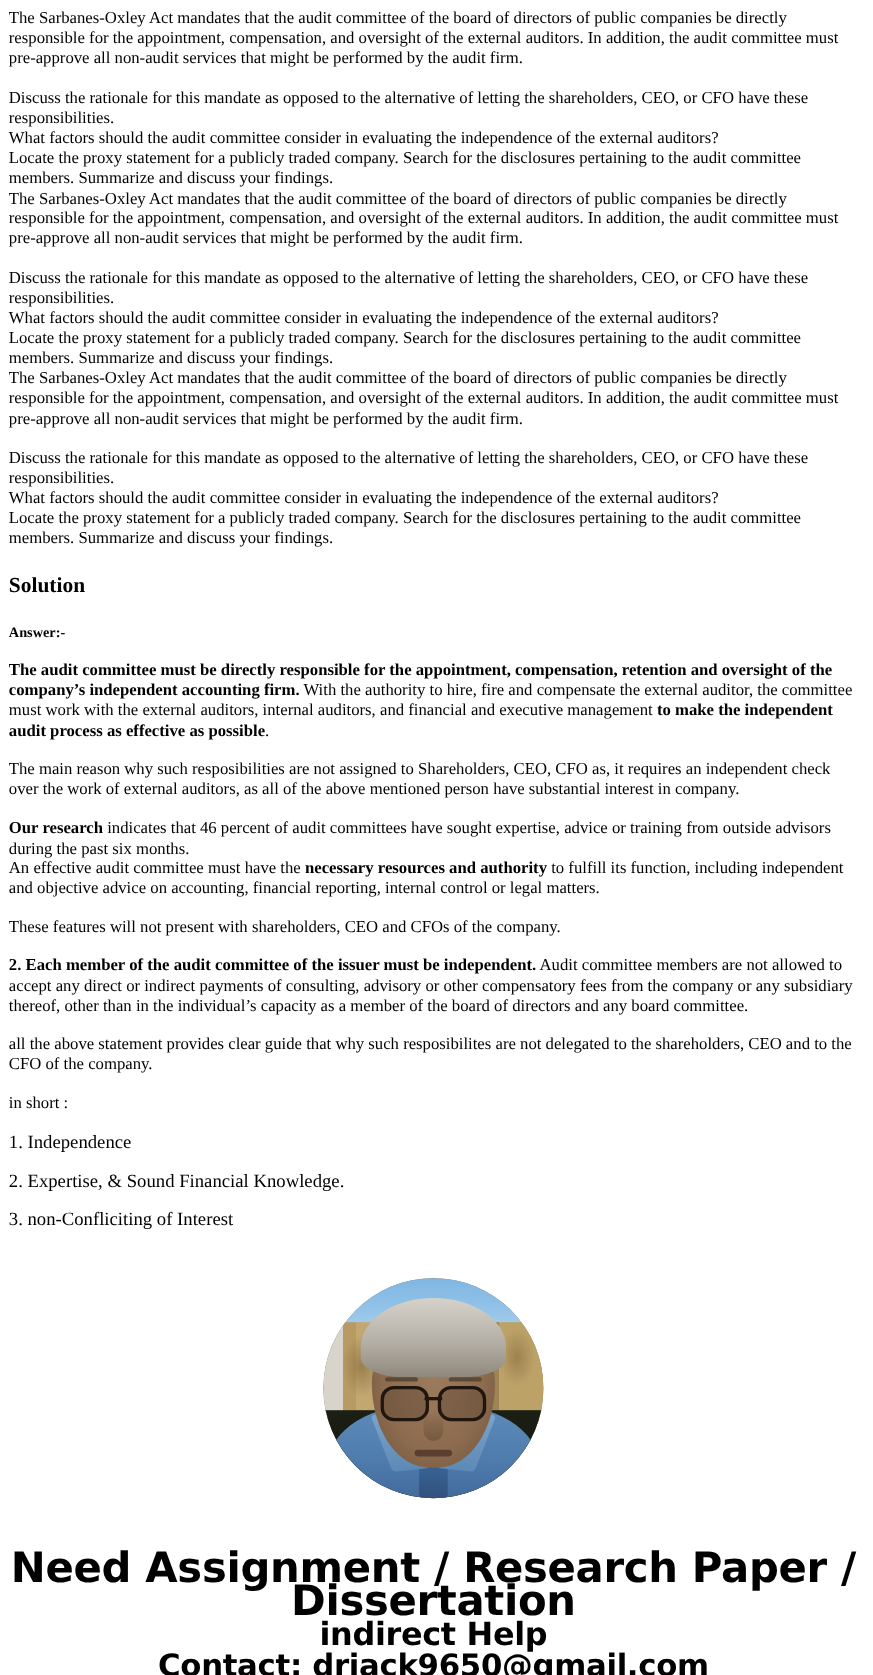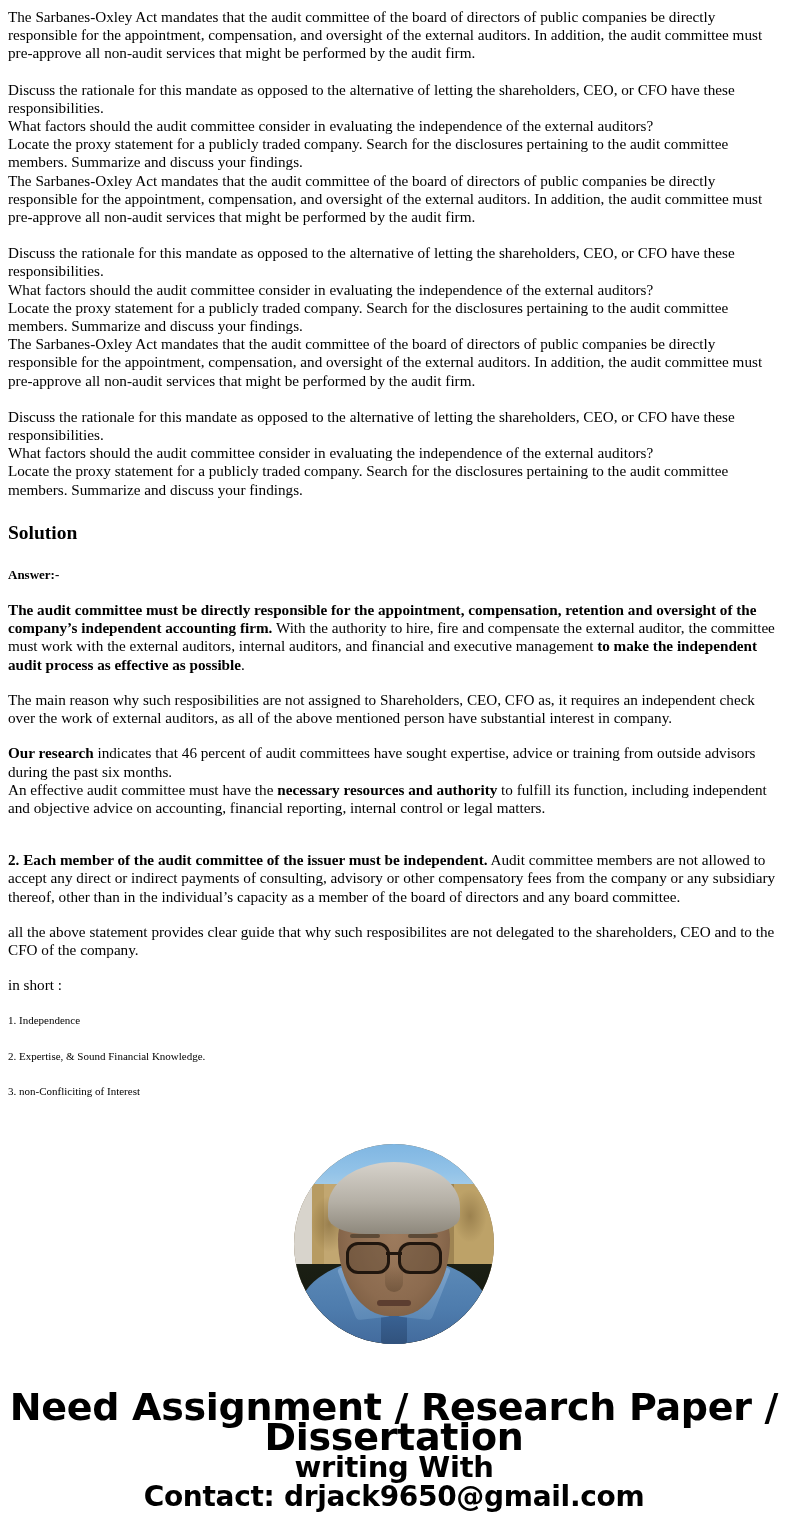--- a/index.html
+++ b/index.html
@@ -43,21 +43,21 @@
     font-size: 13px;
     line-height: 18.2px;
     font-weight: bold;
     margin: 22px 0 0 0;
   }
 
   b, strong { font-weight: bold; }
 
   
   .list-item {
-    font-size: 11px;
+    font-size: 17px;
     line-height: 18.2px;
     margin: 0;
   }
 
   
   .avatar-wrap {
     width: 100%;
     display: flex;
     justify-content: center;
     margin-top: 44px;
@@ -230,20 +230,21 @@
   <p class="para">The main reason why such resposibilities are not assigned to Shareholders, CEO, CFO as, it requires an independent check over the work of external auditors, as all of the above mentioned person have substantial interest in company.</p>
 
   <div class="spacer-small"></div>
 
   <p class="para"><b>Our research</b><span> indicates that 46 percent of audit committees have sought expertise, advice or training from outside advisors during the past six months.</span></p>
 
   <p class="para"><span>An effective audit committee must have the </span><b>necessary resources and authority</b><span> to fulfill its function, including independent and objective advice on accounting, financial reporting, internal control or legal matters.</span></p>
 
   <div class="spacer-small"></div>
 
+  <p class="para">These features will not present with shareholders, CEO and CFOs of the company.</p>
 
   <div class="spacer-small"></div>
 
   <p class="para"><b>2. Each member of the audit committee of the issuer must be independent.</b><span> Audit committee members are not allowed to accept any direct or indirect payments of consulting, advisory or other compensatory fees from the company or any subsidiary thereof, other than in the individual’s capacity as a member of the board of directors and any board committee.</span></p>
 
   <div class="spacer-small"></div>
 
   <p class="para">all the above statement provides clear guide that why such resposibilites are not delegated to the shareholders, CEO and to the CFO of the company.</p>
 
   <div class="spacer-small"></div>
@@ -276,17 +277,17 @@
       <div class="av-glass-l"></div>
       <div class="av-glass-r"></div>
       <div class="av-bridge"></div>
       <div class="av-nose"></div>
       <div class="av-mouth"></div>
     </div>
   </div>
 
   <div class="promo">
     <div class="promo-line1">Need Assignment / Research Paper / Dissertation</div>
-    <div class="promo-line2">writing With</div>
+    <div class="promo-line2">indirect Help</div>
     <div class="promo-line3">Contact: drjack9650@gmail.com</div>
   </div>
 
 </div>
 
 </body></html>

